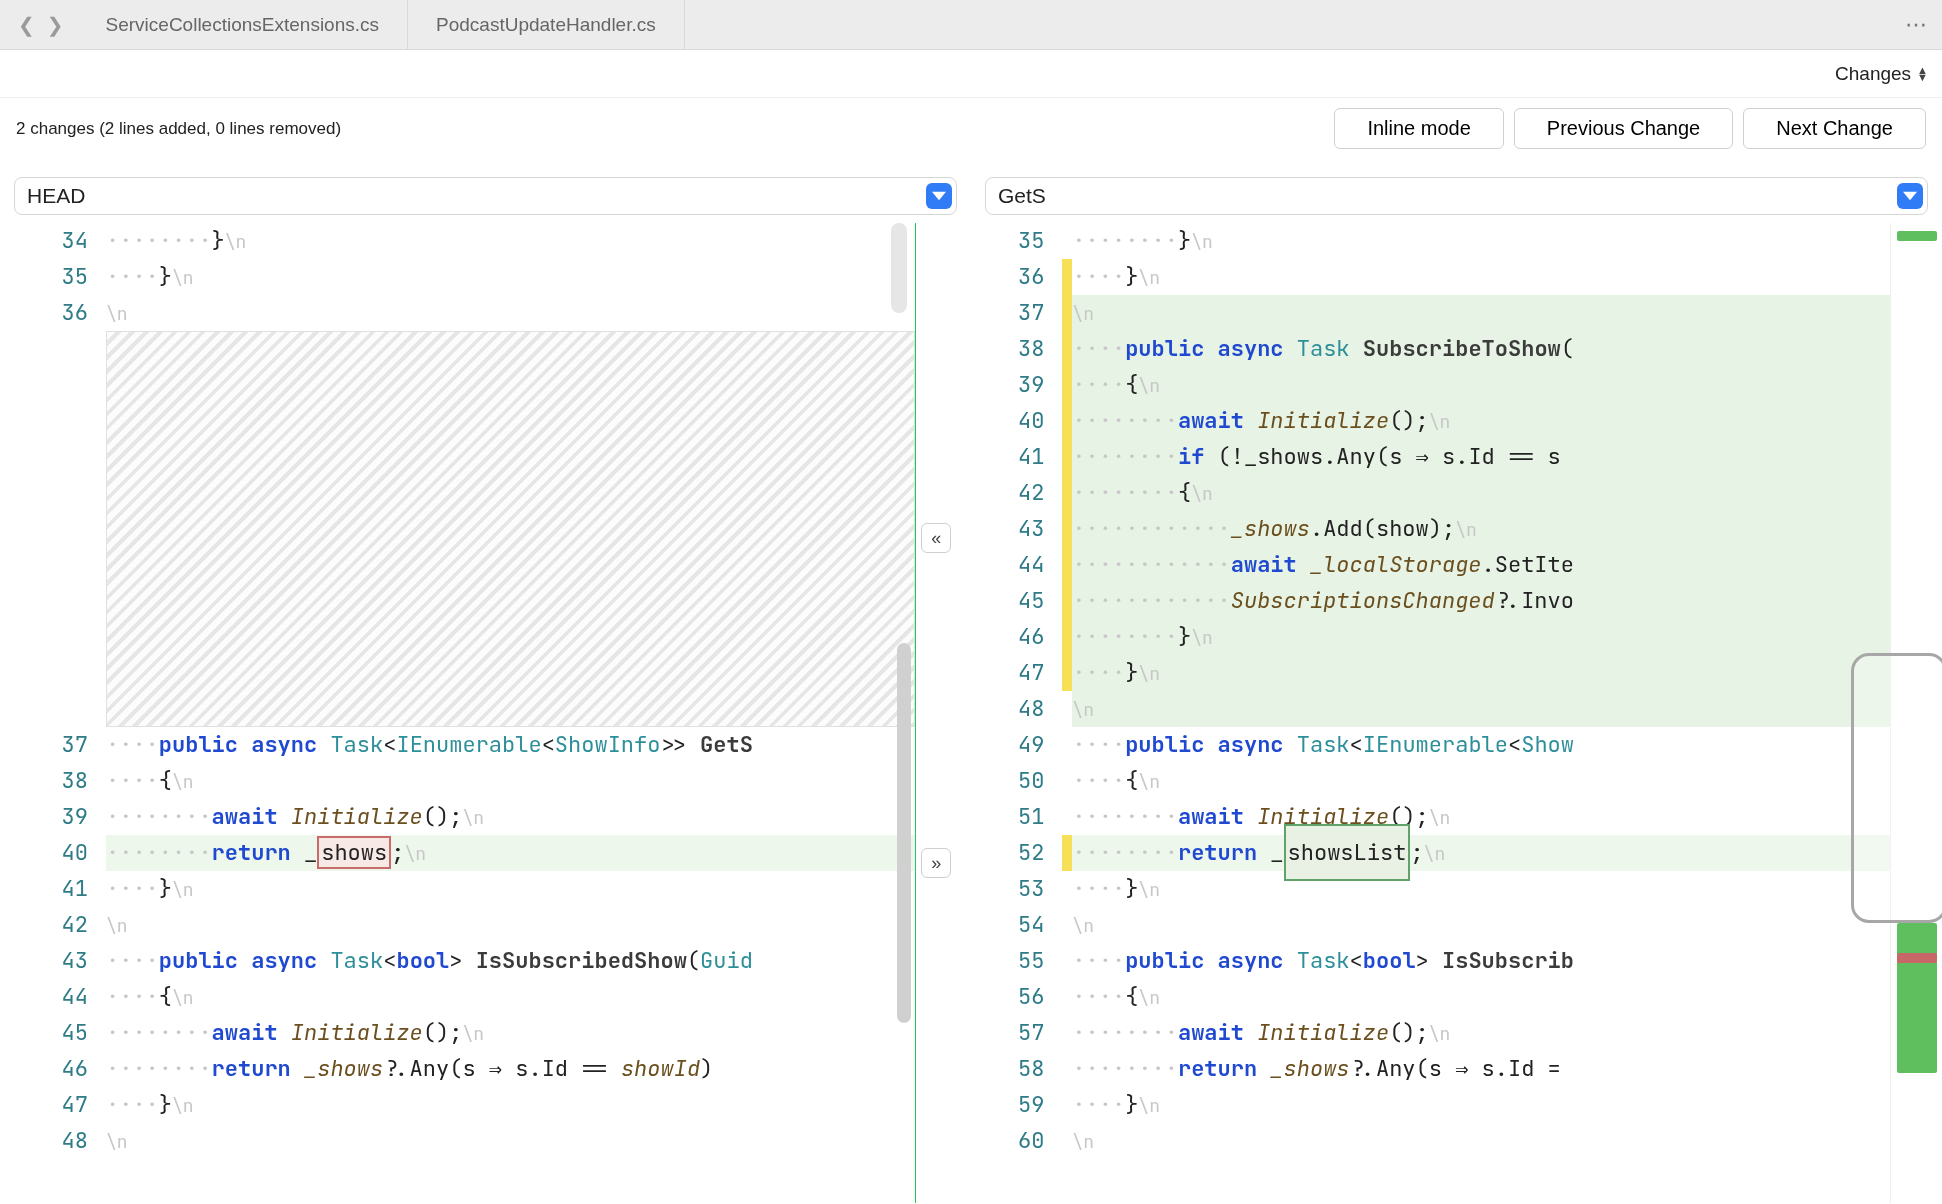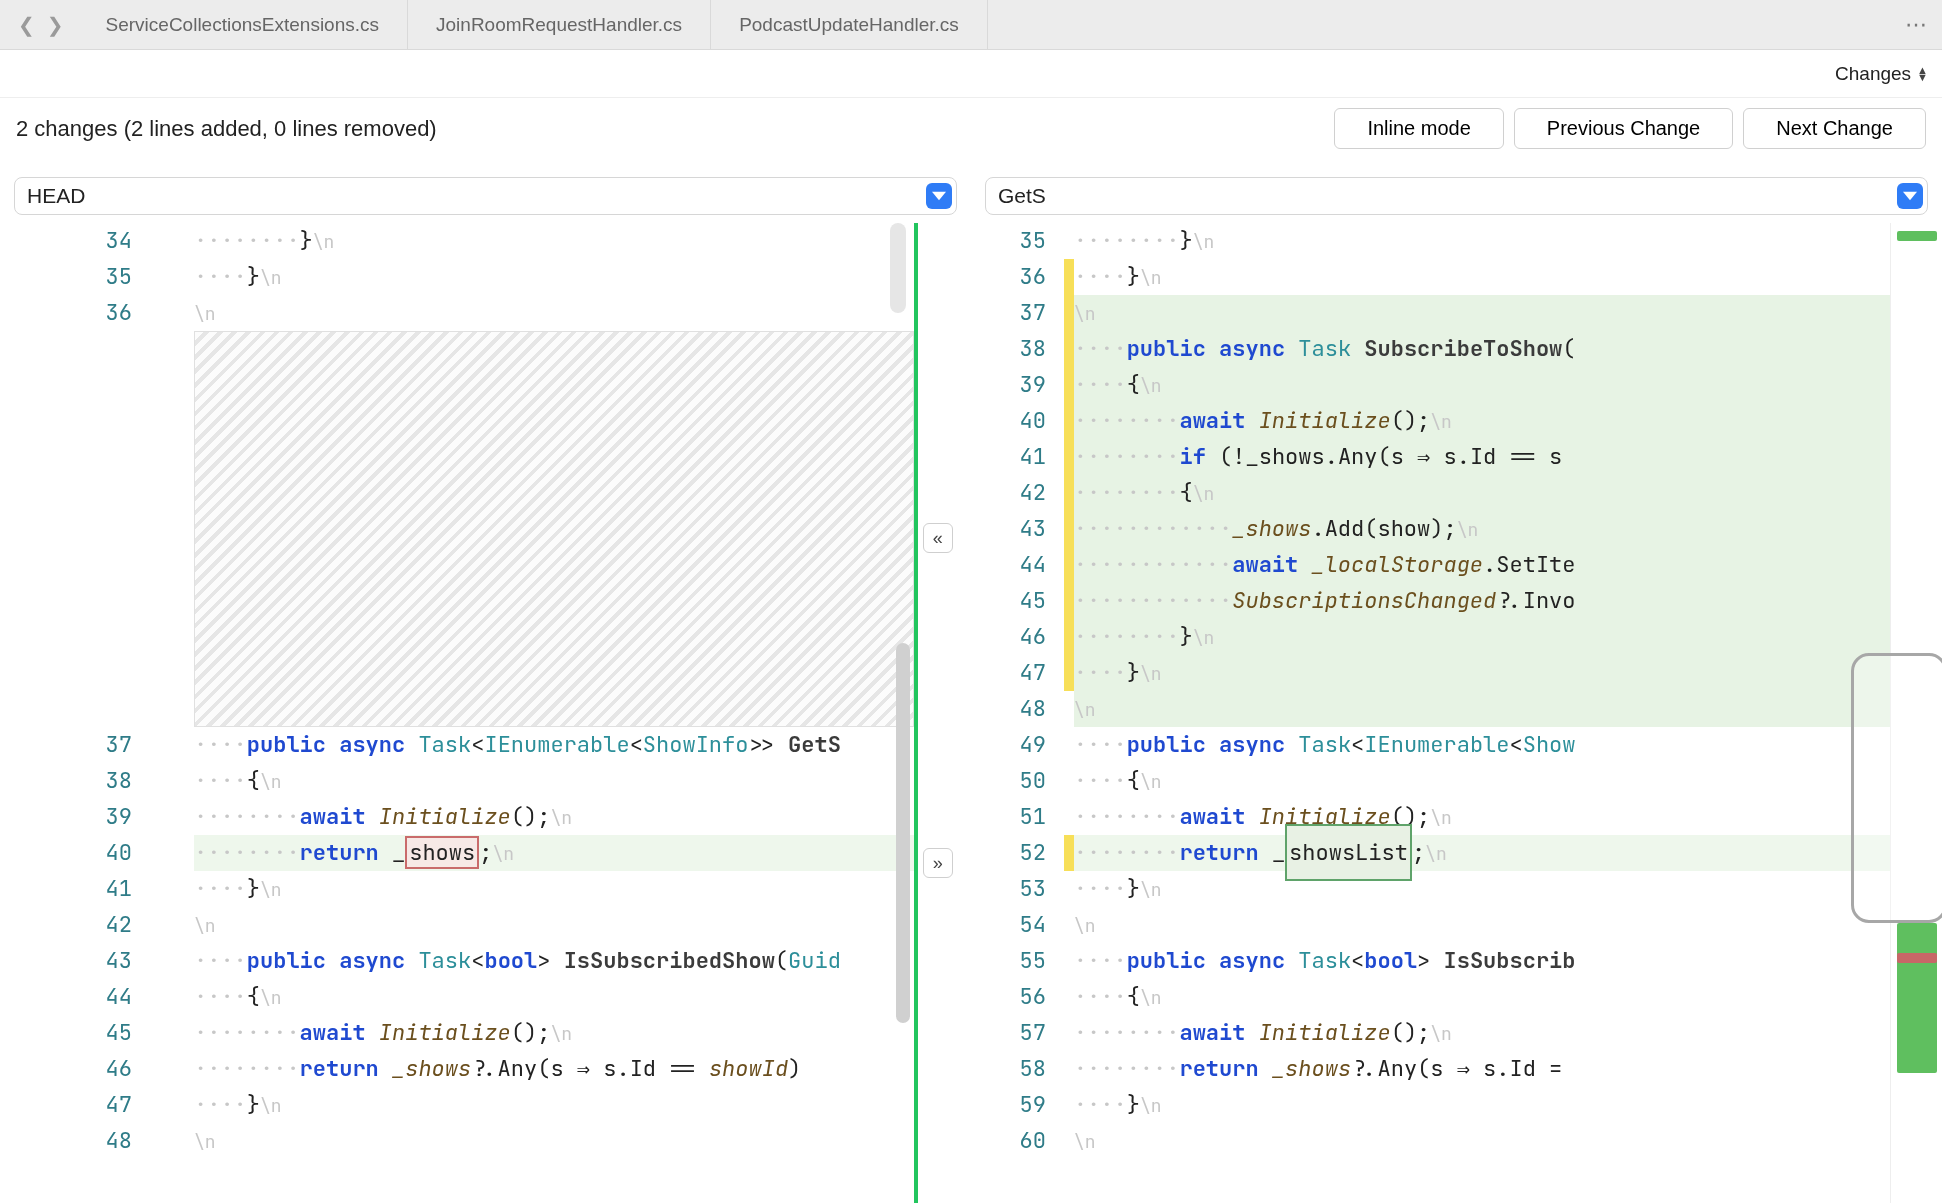--- a/index.html
+++ b/index.html
@@ -60,21 +60,21 @@
   .changes-pill {
     display:flex; align-items:center; gap:6px;
     font-size: 19px; color:#222; cursor:pointer;
   }
   .updown { display:flex; flex-direction:column; line-height:7px; color:#444; font-size:11px;}
   
   .header-row {
     display:flex; align-items:center; justify-content:space-between;
     padding: 10px 16px 12px 16px;
   }
-  .summary { font-size: 22px; color:#222; }
+  .summary { font-size: 17px; color:#222; }
   .header-buttons { display:flex; gap:10px; }
   .btn {
     border:1px solid #d0d0d0; border-radius:6px;
     padding: 8px 32px; font-size:20px; background:#fff;
     cursor:pointer;
   }
   
   .selectors {
     display:flex; gap:0; padding: 16px 14px 8px 14px;
   }
@@ -160,39 +160,36 @@
   .hscroll {
     height:20px; position:relative; margin: 6px 14px 0 14px;
   }
   .hscroll .thumb {
     position:absolute; height:14px; top:3px; border-radius:8px; background:#c8c8c8;
   }
   .vscroll {
     position:absolute; right:4px; top:80px; width:14px; height:540px;
     background: #d0d0d0; border-radius:8px;
   }
-  .pane-left { border-right: 4px solid #22c55e; gap: 44px; }
+  .pane-left { border-right: 1px solid #22c55e; }
   .left-scroll-hint {
     position:absolute; right:8px; top:0; width:16px; height: 90px; background:#e6e6e6; border-radius:8px;
   }
 </style>
 </head>
 <body>
 
 <div class="tab-bar">
   <div class="nav-arrows">
     <span class="nav-arrow">❮</span>
     <span class="nav-arrow">❯</span>
   </div>
   <div id="tabs-host" style="display: flex;">
       <div class="tab">
         <span>ServiceCollectionsExtensions.cs</span>
-      </div>
-      <div class="tab">
-        <span>JoinRoomRequestHandler.cs</span>
       </div>
       <div class="tab">
         <span>PodcastUpdateHandler.cs</span>
       </div>
     </div>
   <div class="tab-more">⋯</div>
 </div>
 
 <div class="secondary-bar">
   <div class="changes-pill">

